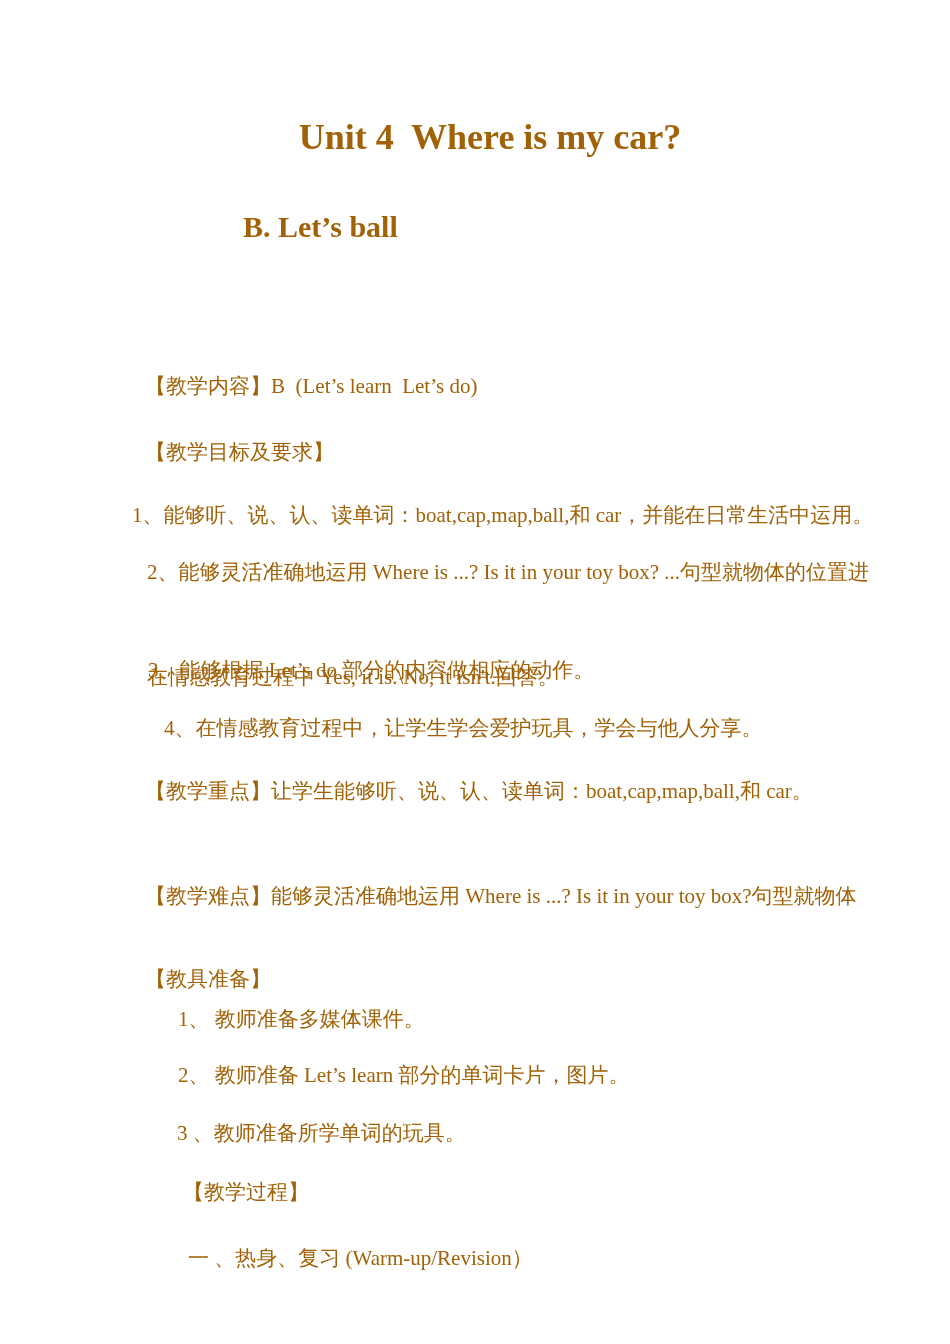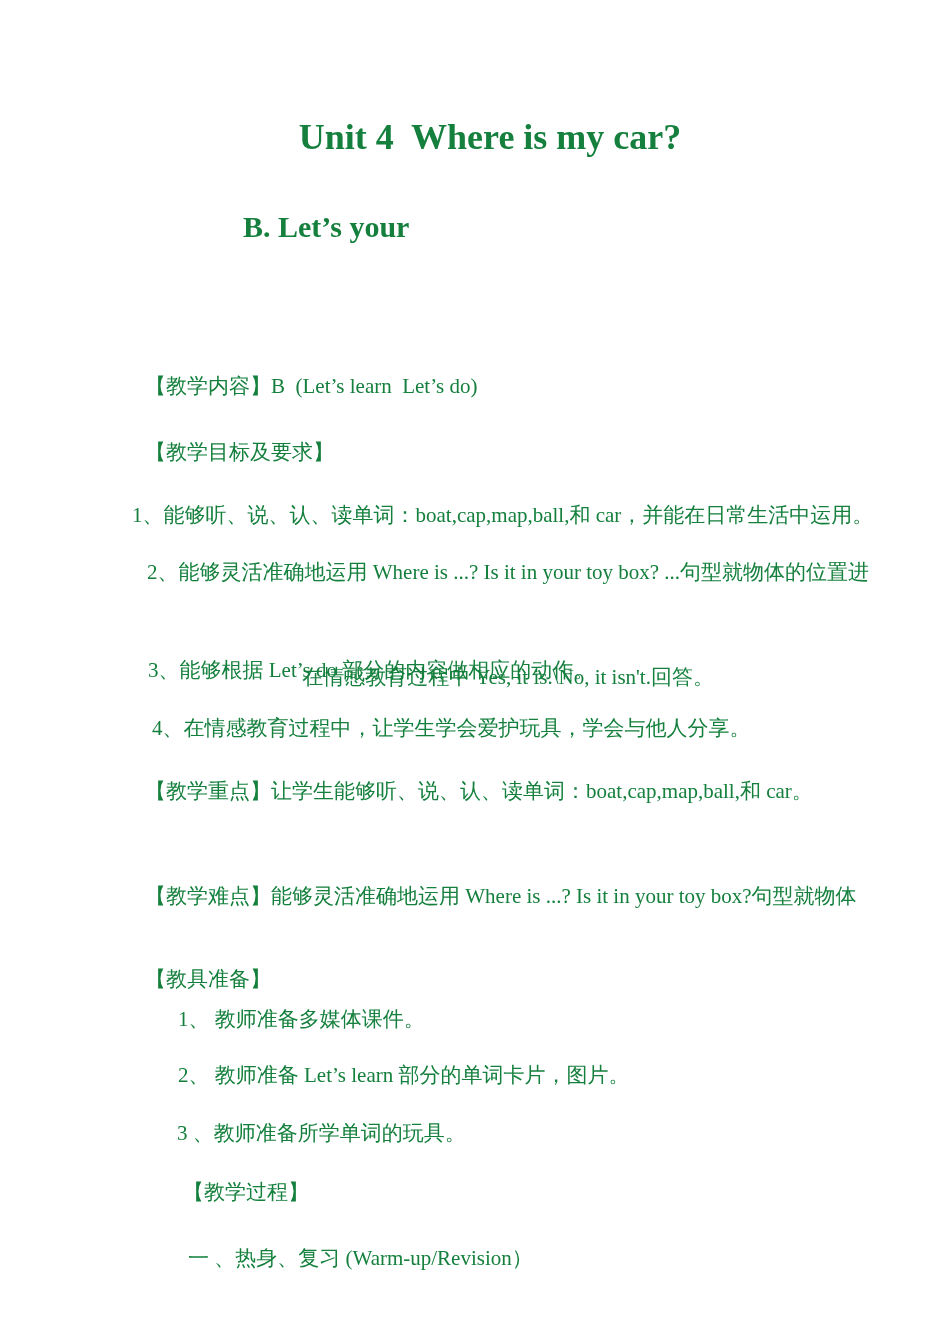--- a/index.html
+++ b/index.html
@@ -5,21 +5,21 @@
   html, body {
     margin: 0;
     padding: 0;
     background: #ffffff;
   }
   .page {
     position: relative;
     width: 950px;
     height: 1344px;
     background: #ffffff;
-    color: #15803d;
+    color: #a16207;
     overflow: hidden;
     font-family: "Liberation Serif", sans-serif;
   }
   .doc-title {
     position: absolute;
     top: 116px;
     left: 0;
     width: 950px;
     box-sizing: border-box;
     padding-left: 30px;
@@ -45,40 +45,40 @@
     font-size: 21px;
     line-height: 35px;
     white-space: pre;
     font-family: "Liberation Serif", sans-serif;
   }
   .para .line { display: block; }
 
   .p0  { top: 299px;  left: 145px; }
   .p1  { top: 365px;  left: 145px; }
   .p2  { top: 428px;  left: 132px; }
-  .p3  { top: 485px;  left: 147px; text-align: center; }
+  .p3  { top: 485px;  left: 147px; }
   .p4  { top: 583px;  left: 148px; }
-  .p5  { top: 641px;  left: 152px; }
+  .p5  { top: 641px;  left: 164px; }
   .p6  { top: 704px;  left: 145px; }
   .p7  { top: 809px;  left: 145px; }
   .p8  { top: 892px;  left: 145px; }
   .p9  { top: 932px;  left: 178px; }
   .p10 { top: 988px;  left: 178px; }
   .p11 { top: 1046px; left: 177px; }
   .p12 { top: 1105px; left: 183px; }
   .p13 { top: 1171px; left: 188px; }
 </style>
 </head>
 <body>
 
 <div class="page">
 
   <div class="doc-title">Unit 4  Where is my car?</div>
 
-  <div class="doc-subtitle">B. Let’s your</div>
+  <div class="doc-subtitle">B. Let’s ball</div>
 
   <div class="para p1">
     <span class="line">【教学目标及要求】</span>
   </div>
 
   <div class="para p0">
     <span class="line">【教学内容】B  (Let’s learn  Let’s do)</span>
   </div>
 
   <div class="para p2">

